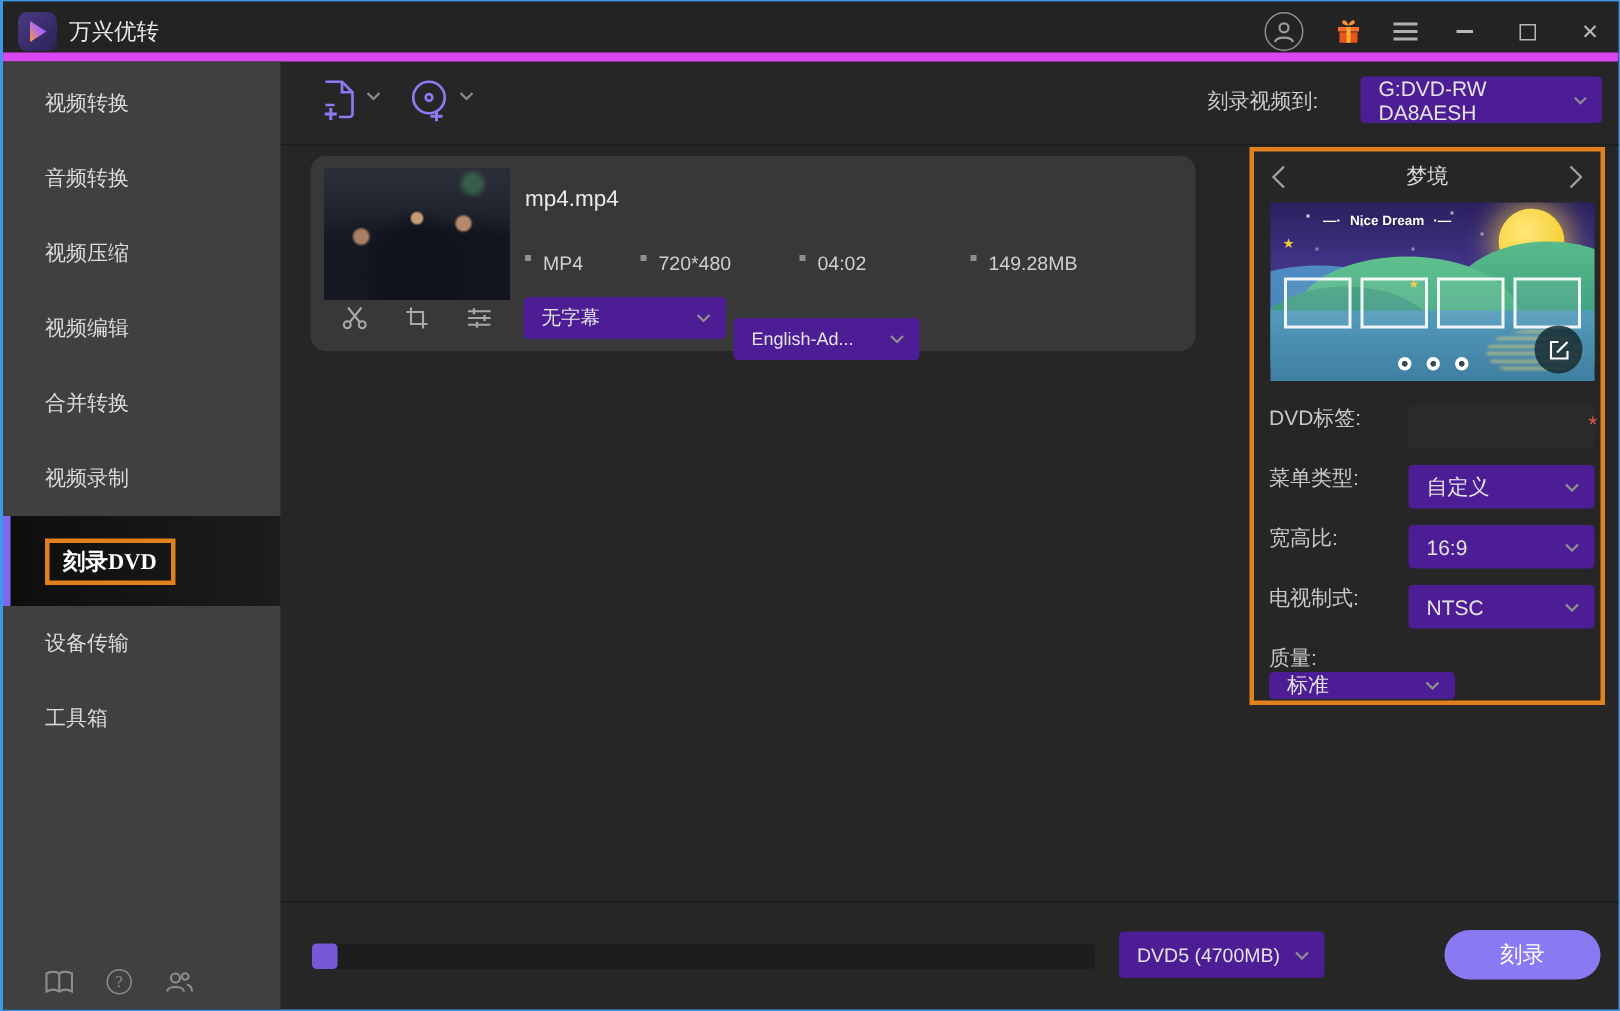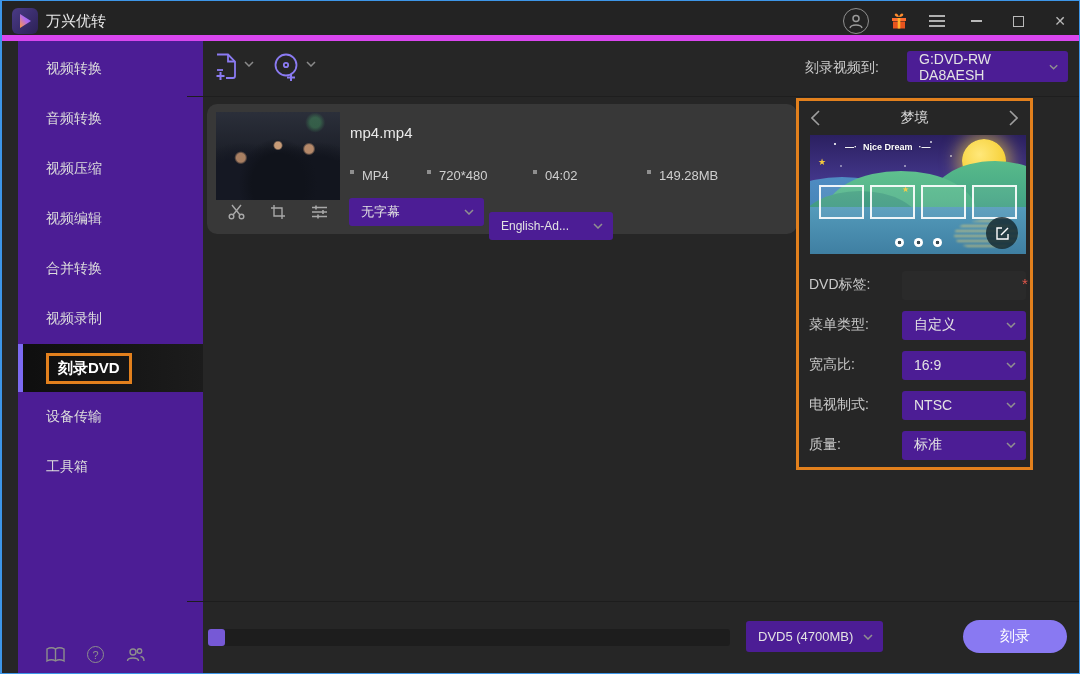--- a/index.html
+++ b/index.html
@@ -18,24 +18,24 @@
   .avatar{ width:26px; height:26px; border-radius:50%; border:1.5px solid #8f8f8f;
     display:flex; align-items:center; justify-content:center; cursor:pointer;}
   .tb-icon{ display:flex; align-items:center; justify-content:center; cursor:pointer; }
   .winbtn{ width:22px; height:22px; color:#b9b9b9; font-size:14px; display:flex;
     align-items:center; justify-content:center; cursor:pointer; }
   .winbtn.maxi span{ display:block; width:11px; height:11px; border:1.5px solid #b9b9b9; }
   .winbtn.mini span{ display:block; width:11px; height:2px; background:#b9b9b9; }
   .menu-lines{ width:16px; height:12px; display:flex; flex-direction:column; justify-content:space-between;}
   .menu-lines i{ display:block; height:2px; background:#b0b0b0; }
   
-  .sidebar{ position:absolute; left:16px; top:40px; width:185px; height:634px; background:#4c1d95; }
+  .sidebar{ position:absolute; left:0; top:40px; width:185px; height:634px; background:#404040;font-family:Liberation Serif, serif; }
   .side-item{ height:50px; display:flex; align-items:center; padding-left:28px;
     font-size:14px; color:#dcdcdc; cursor:pointer; position:relative; }
-  .side-item.active{ height:48px; background:linear-gradient(90deg,#0e0e0e,#1c1c1c); color:#fff; }
+  .side-item.active{ height:60px; background:linear-gradient(90deg,#0e0e0e,#1c1c1c); color:#fff; }
   .side-item.active::before{ content:""; position:absolute; left:0; top:0; width:5px; height:100%; background:#7c6af2; }
   .active-box{ border:3px solid #e2801d; padding:3px 9px; font-weight:bold; font-size:15px; }
   .side-footer{ position:absolute; left:0; bottom:12px; width:185px; display:flex;
     align-items:center; gap:22px; padding-left:28px; color:#8d8d8d; }
   .side-footer .sf{ cursor:pointer; display:flex; align-items:center; }
   .help-circle{ width:17px; height:17px; border:1.5px solid #8d8d8d; border-radius:50%;
     font-size:11px; display:flex; align-items:center; justify-content:center; }
   
   .toolbar-div{ position:absolute; left:185px; top:95px; width:895px; height:1px; background:#1e1e1e; }
   .tool{ position:absolute; display:flex; align-items:flex-start; gap:5px; cursor:pointer; color:#8b7bf2;}
@@ -62,21 +62,21 @@
   .thumb-tools span{ cursor:pointer; display:flex; }
   .filename{ position:absolute; left:143px; top:20px; font-size:15px; color:#eaeaea; }
   .meta-row{ position:absolute; left:143px; top:64px; display:flex; font-size:13px; color:#cfcfcf; }
   .meta-item{ display:flex; align-items:center; }
   .meta-item i{ width:4px; height:4px; background:#8f8f8f; margin:-8px 8px 0 0; }
   .meta-item{ margin-right:0; }
   .m0{ width:77px; } .m1{ width:106px; } .m2{ width:114px; }
   .dd-subtitle{ position:absolute; left:142px; top:94px; width:135px; height:28px; font-size:13px; }
   .dd-audio{ position:absolute; left:282px; top:108px; width:124px; height:28px; font-size:12px; }
   
-  .template-panel{ position:absolute; left:794px; top:97px; width:237px; height:372px;
+  .template-panel{ position:absolute; left:831px; top:97px; width:237px; height:372px;
     border:3px solid #e2801d; background:#262626; }
   .panel-head{ position:absolute; left:0; top:6px; width:100%; height:22px;
     display:flex; align-items:center; justify-content:space-between; padding:0 12px; }
   .tpl-name{ font-size:14px; color:#dddddd; }
   .nav-chev{ cursor:pointer; display:flex; color:#9f9f9f; }
   
   .preview{ position:absolute; left:11px; top:34px; width:216px; height:119px; overflow:hidden;
     background:linear-gradient(180deg,#2b2060 0%,#473a92 45%,#5a55a8 70%); cursor:pointer; }
   .stars{ position:absolute; left:0; top:0; width:2px; height:2px; background:transparent;
     box-shadow: 24px 8px 0 0 rgba(255,255,255,.8), 60px 14px 0 0 rgba(255,255,255,.5),
@@ -105,22 +105,22 @@
   .frame{ width:45px; height:34px; border:2px solid rgba(255,255,255,.9);
     background:rgba(255,255,255,.07); cursor:pointer; }
   .pv-dots{ position:absolute; left:0; top:103px; width:100%; display:flex; justify-content:center;
     gap:10px; z-index:4; }
   .pv-dot{ width:9px; height:9px; border-radius:50%; cursor:pointer;
     background:radial-gradient(circle, #3a4a52 0 28%, #ffffff 32%); }
   .edit-btn{ position:absolute; right:8px; top:82px; width:32px; height:32px; border-radius:50%;
     background:rgba(22,44,50,.85); display:flex; align-items:center; justify-content:center;
     z-index:4; cursor:pointer; }
   
-  .form-row{ position:absolute; left:10px; width:220px; height:30px; display:flex; align-items:center; }
-  .fr1{ top:169px; } .fr2{ top:209px; } .fr3{ top:249px; } .fr4{ top:289px; } .fr5{ top:329px; }
+  .form-row{ position:absolute; left:10px; width:220px; height:30px; display:flex; align-items:flex-start; }
+  .fr1{ top:169px; } .fr2{ top:209px; } .fr3{ top:249px; } .fr4{ top:289px; } .fr5{ top:329px;flex-direction:column; }
   .form-label{ width:93px; font-size:14px; color:#c9c9c9; }
   .form-input{ width:124px; height:29px; background:#2a2a2a; border:none; border-radius:3px;
     color:#eee; padding:0 8px; font-size:13px; }
   .form-select{ width:124px; height:29px; }
   .req{ position:absolute; left:223px; top:174px; color:#e0564a; font-size:15px; }
   
   .bottom-div{ position:absolute; left:185px; top:600px; width:895px; height:1px; background:#1d1d1d; }
   .progress{ position:absolute; left:206px; top:628px; width:522px; height:17px;
     background:#1d1d1d; border-radius:3px; cursor:pointer; }
   .progress-fill{ height:100%; background:#7659d6; border-radius:3px; }

